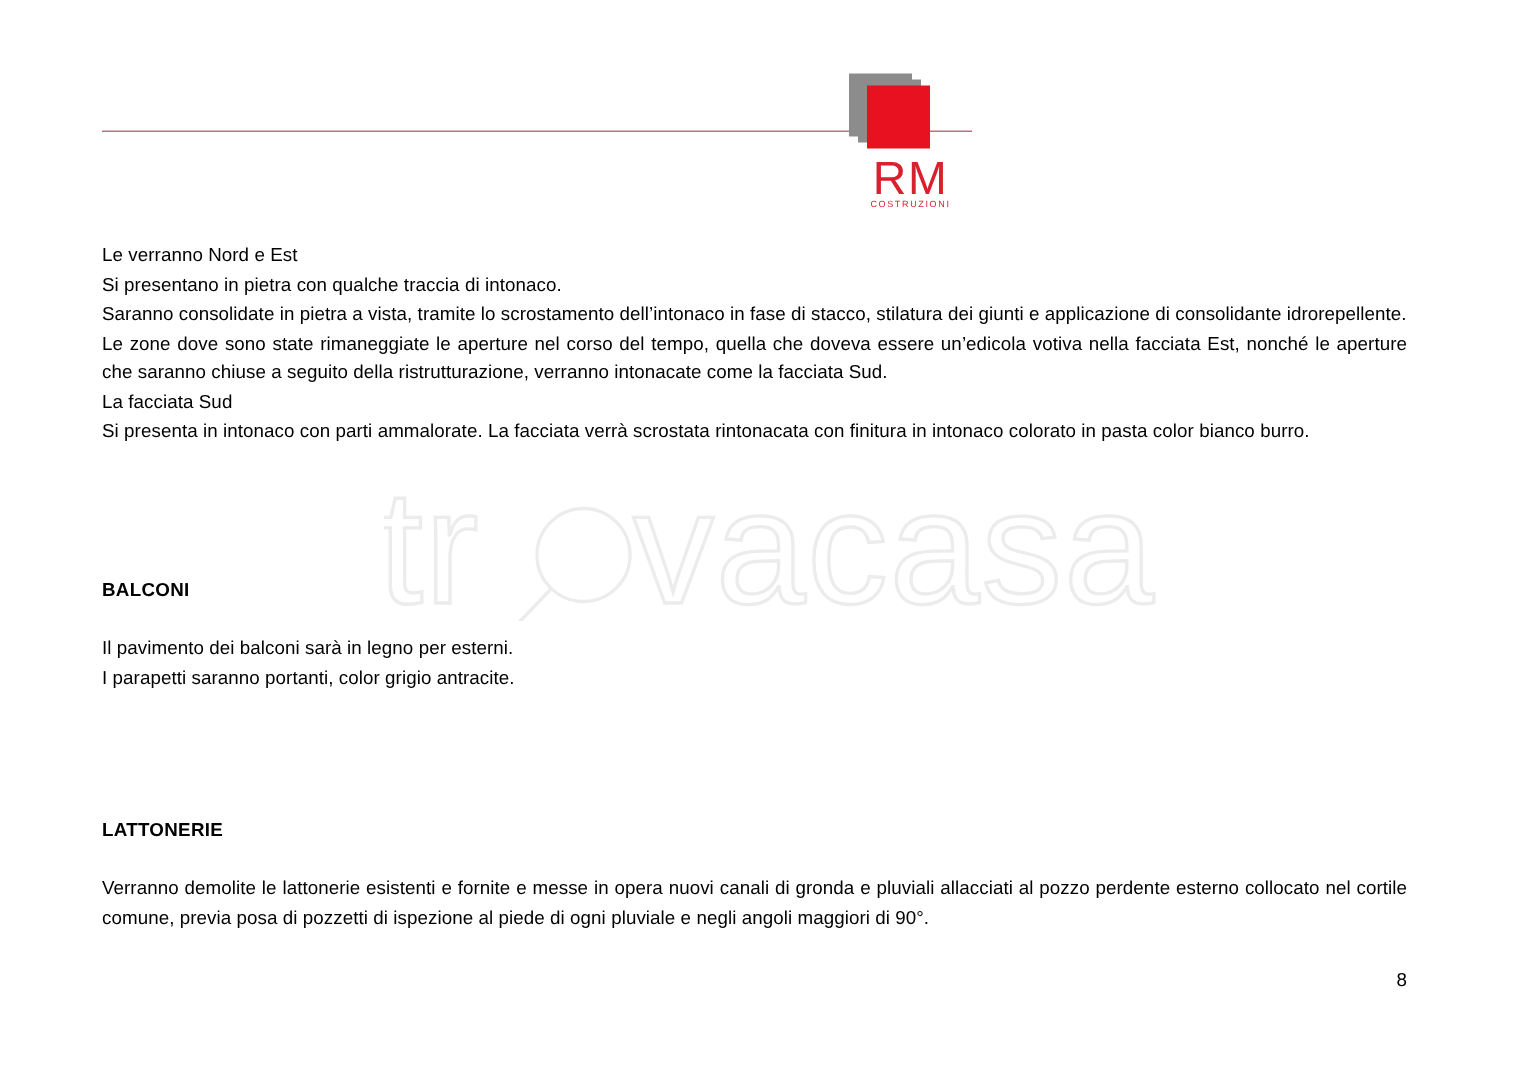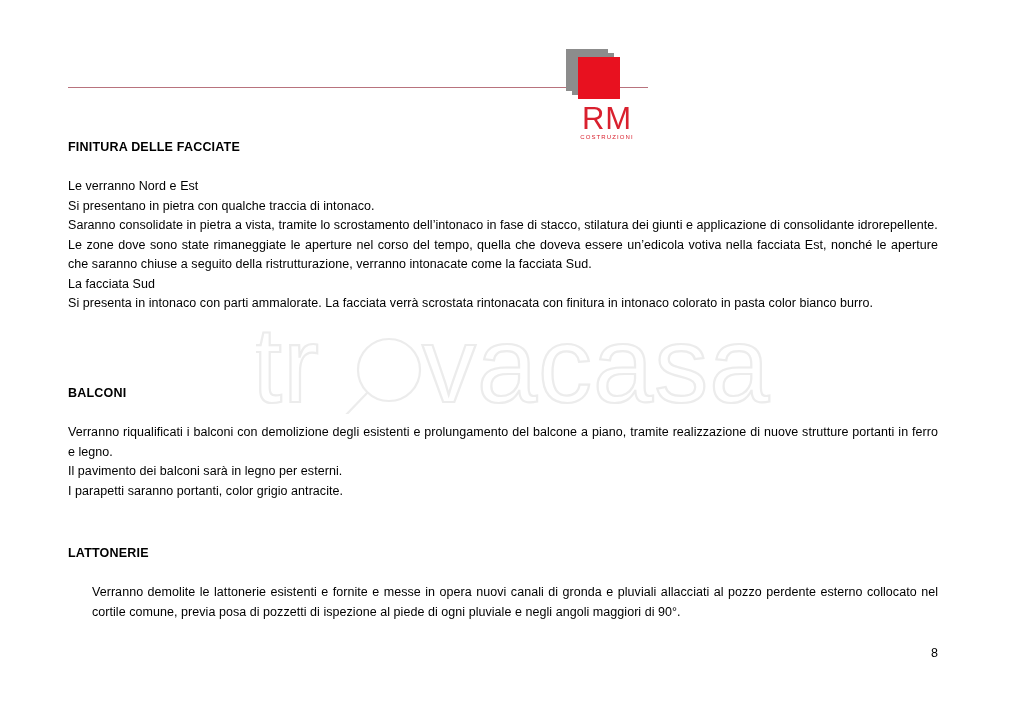--- a/index.html
+++ b/index.html
@@ -148,21 +148,21 @@
     letter-spacing: 0.05px;
   }
 
   .block-facciate { position: absolute; left: 0; top: 139px; width: 870px; }
   .block-facciate .body { margin-top: 22px; }
 
   .pos-balconi { position: absolute; left: 0; top: 385px; width: 870px; }
   .pos-balconi .body { margin-top: 22px; }
 
   .pos-lattonerie { position: absolute; left: 0; top: 545px; width: 870px; }
-  .pos-lattonerie .body { margin-top: 22px; margin-left: 24px; }
+  .pos-lattonerie .body { margin-top: 22px; }
 
   .page-number {
     position: absolute;
     left: 0;
     top: 645px;
     width: 870px;
     text-align: right;
     font-size: 12.5px;
     line-height: 16px;
   }
@@ -192,35 +192,33 @@
         <circle class="wm-glass" cx="133" cy="48" r="31"></circle>
         <line class="wm-glass" x1="112" y1="70" x2="88" y2="95"></line>
       </g>
       <text class="wm-text" x="166" y="80">vacasa</text>
     </svg>
   </div>
 
   <div class="content">
 
     <div class="block-facciate">
-      <div class="section-title">FINITURA DELLE FACCIATE</div>
       <div class="body">
         <div class="para-left">Le verranno Nord e Est</div>
         <div class="para-left">Si presentano in pietra con qualche traccia di intonaco.</div>
         <div class="para">Saranno consolidate in pietra a vista, tramite lo scrostamento dell’intonaco in fase di stacco, stilatura dei giunti e applicazione di consolidante idrorepellente.</div>
         <div class="para">Le zone dove sono state rimaneggiate le aperture nel corso del tempo, quella che doveva essere un’edicola votiva nella facciata Est, nonché le aperture che saranno chiuse a seguito della ristrutturazione, verranno intonacate come la facciata Sud.</div>
         <div class="para-left">La facciata Sud</div>
         <div class="para">Si presenta in intonaco con parti ammalorate. La facciata verrà scrostata rintonacata con finitura in intonaco colorato in pasta color bianco burro.</div>
       </div>
     </div>
 
     <div class="pos-balconi">
       <div class="section-title">BALCONI</div>
       <div class="body">
-        <div class="para">Verranno riqualificati i balconi con demolizione degli esistenti e prolungamento del balcone a piano, tramite realizzazione di nuove strutture portanti in ferro e legno.</div>
         <div class="para-left">Il pavimento dei balconi sarà in legno per esterni.</div>
         <div class="para-left">I parapetti saranno portanti, color grigio antracite.</div>
       </div>
     </div>
 
     <div class="pos-lattonerie">
       <div class="section-title">LATTONERIE</div>
       <div class="body">
         <div class="para">Verranno demolite le lattonerie esistenti e fornite e messe in opera nuovi canali di gronda e pluviali allacciati al pozzo perdente esterno collocato nel cortile comune, previa posa di pozzetti di ispezione al piede di ogni pluviale e negli angoli maggiori di 90°.</div>
       </div>

